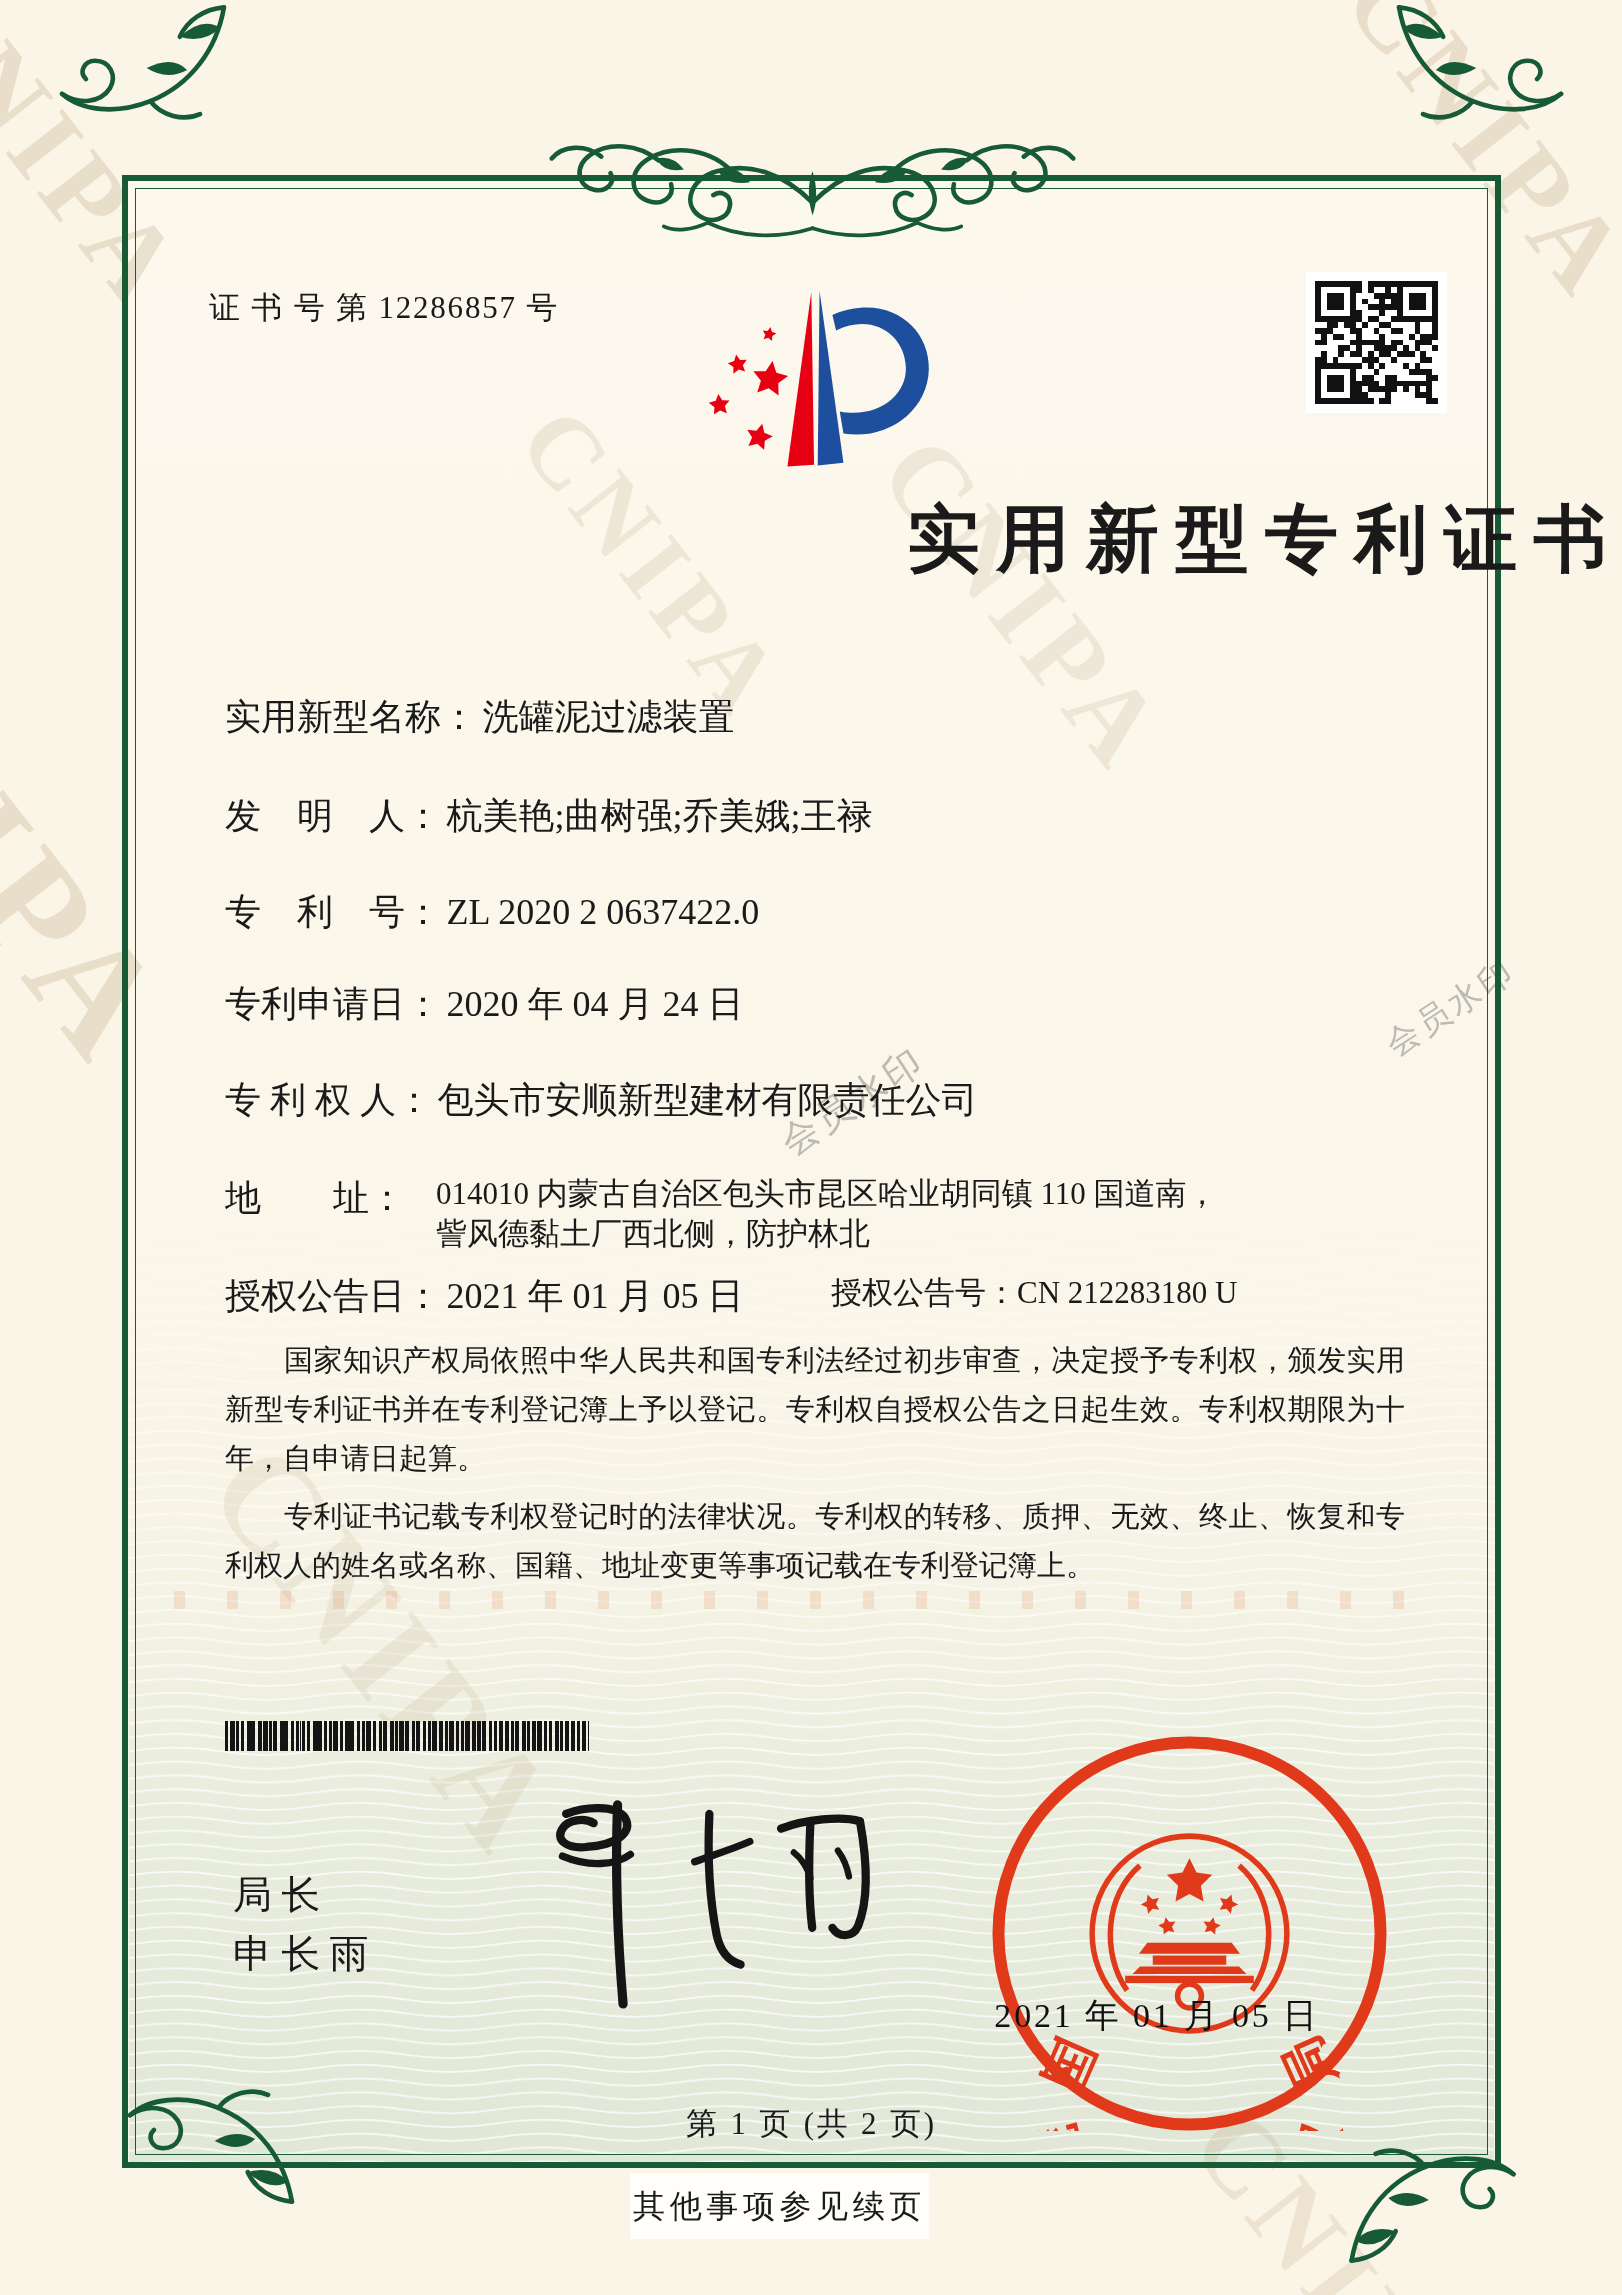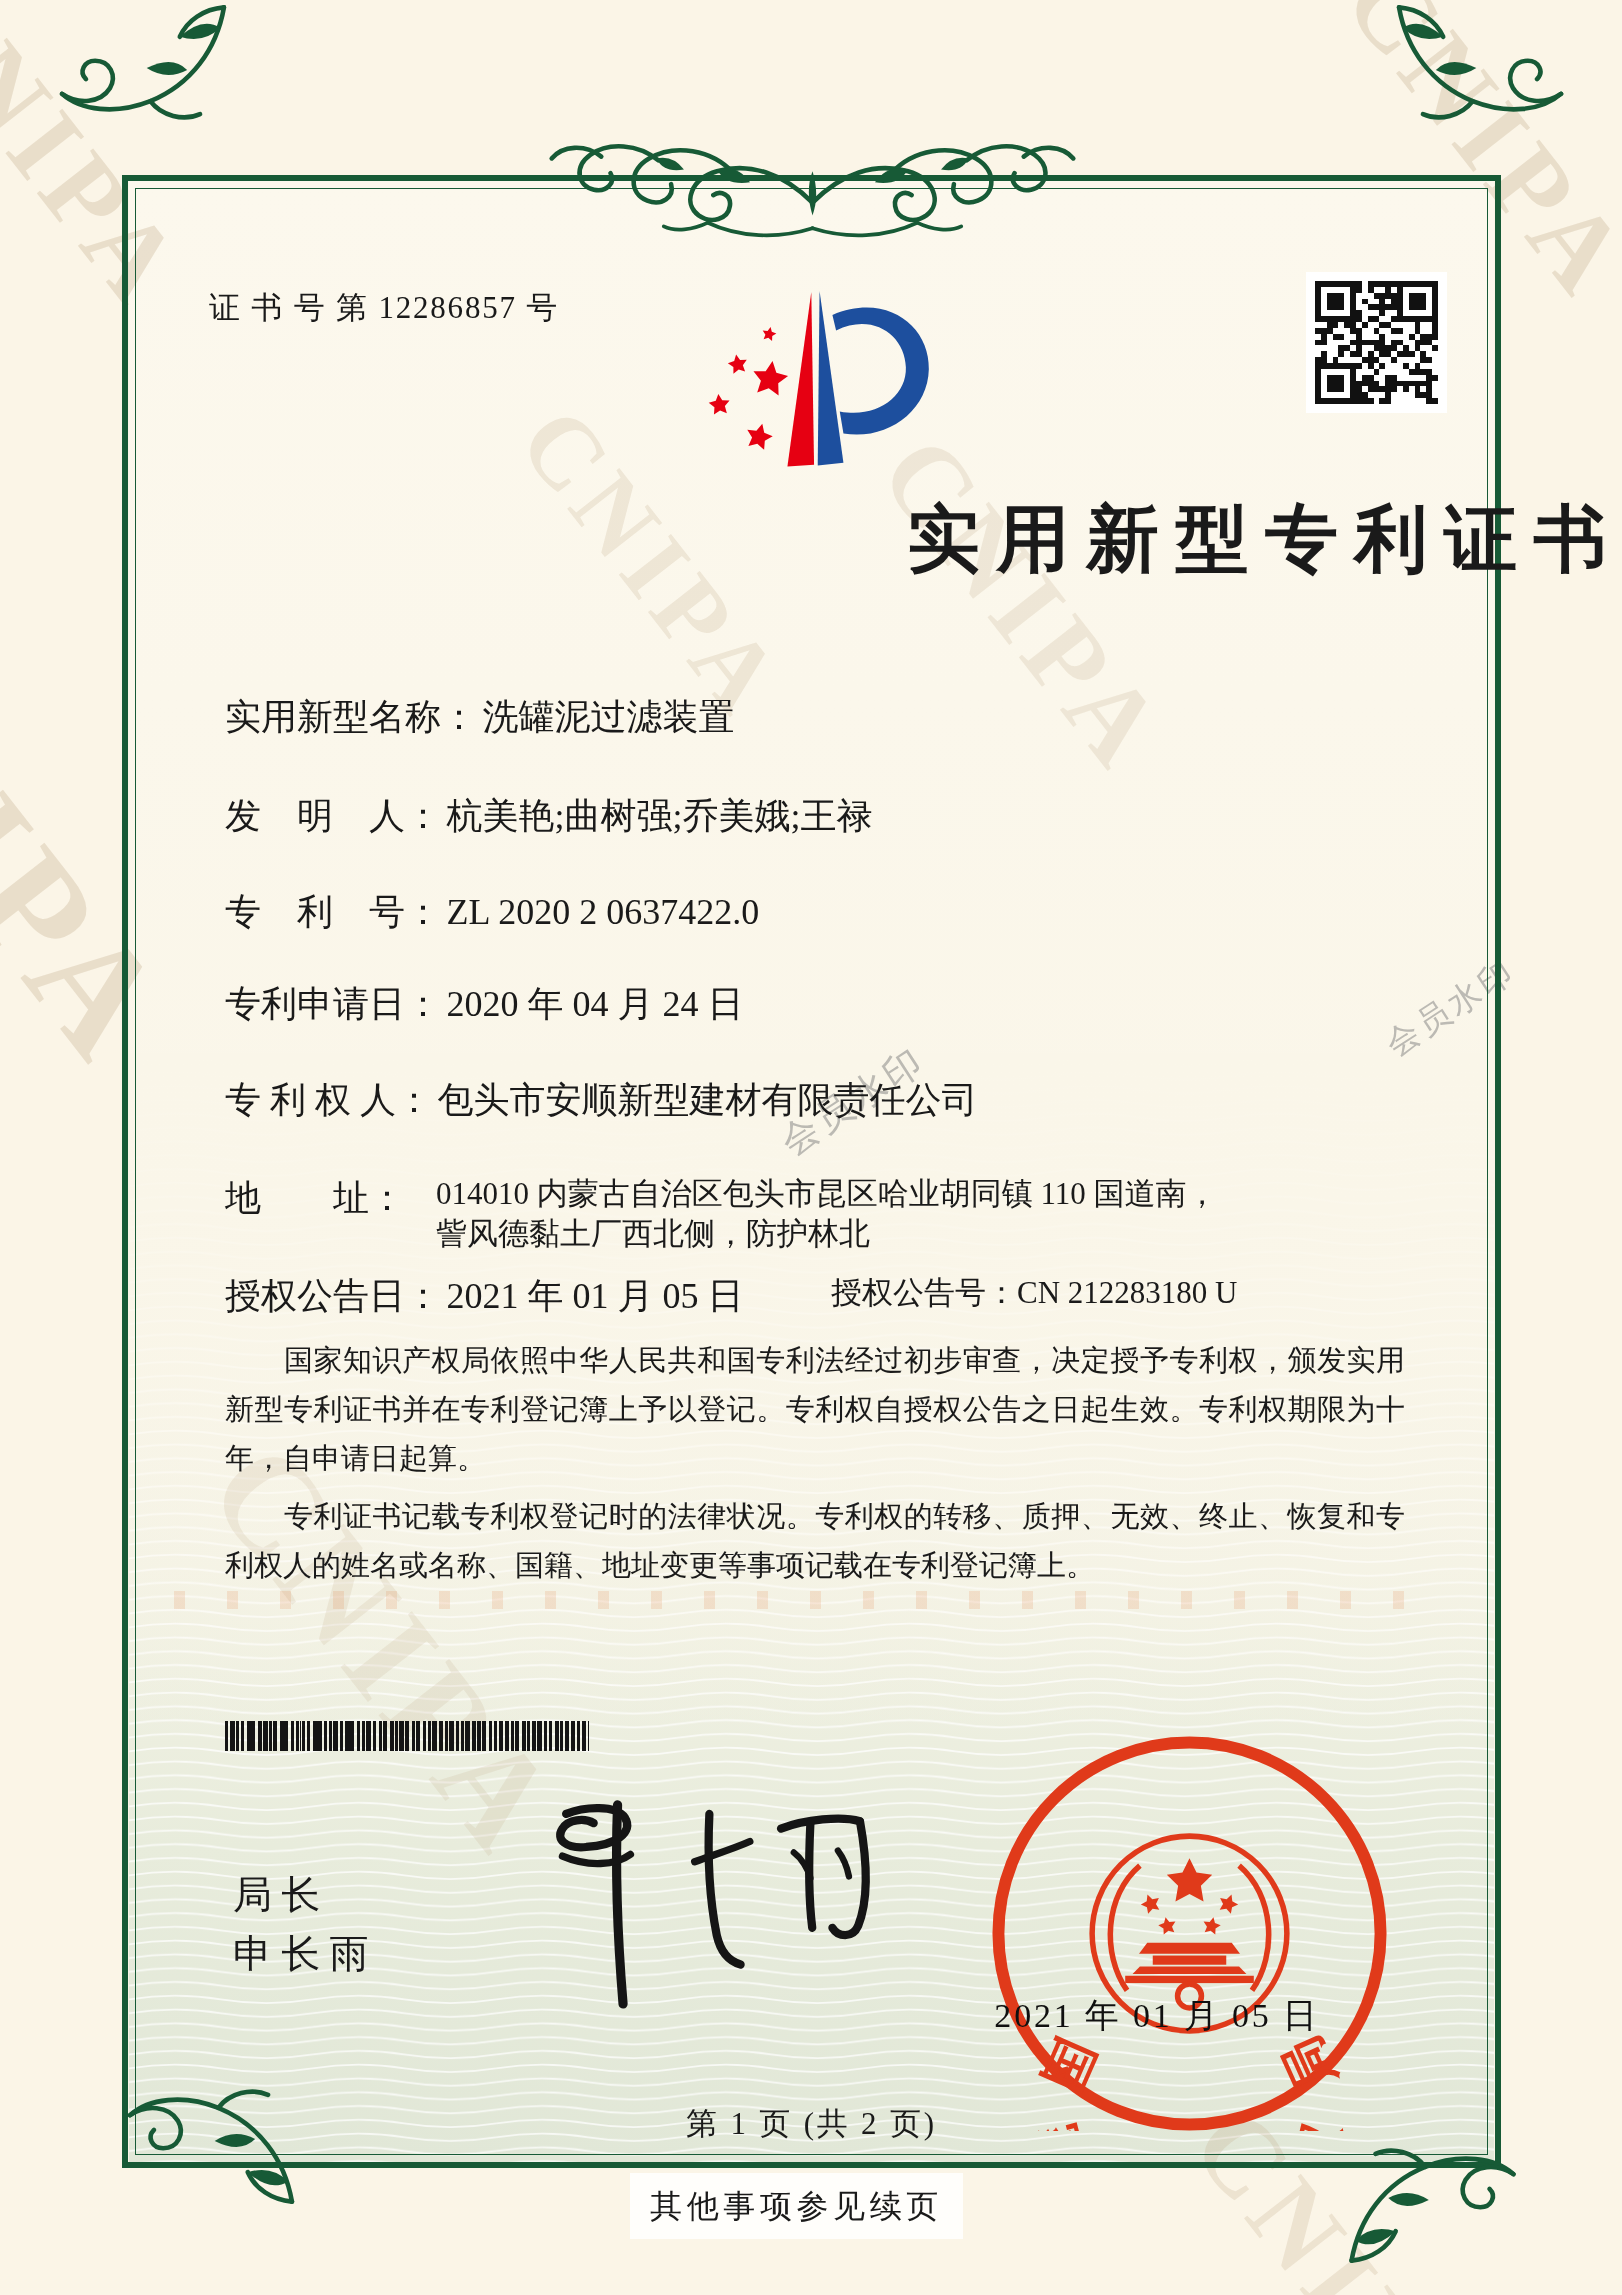--- a/index.html
+++ b/index.html
@@ -54,21 +54,21 @@
   .officer-role,.officer-name{position:absolute;left:233px;font-size:39px;letter-spacing:9.2px;
     font-family:"Liberation Sans","DejaVu Sans",sans-serif;}
   .officer-role{top:1868px;}
   .officer-name{top:1927px;font-family:Liberation Mono, monospace;}
   .signature{position:absolute;left:478px;top:1793px;width:404px;height:220px;}
   
   .seal{position:absolute;left:992px;top:1736px;width:395px;height:395px;}
   .seal-date{position:absolute;left:955px;top:1993px;width:404px;text-align:center;font-size:34px;letter-spacing:2.8px;color:#101010;}
   
   .page-info{position:absolute;left:0;right:0;top:2103px;text-align:center;font-size:31px;letter-spacing:2.8px;}
-  .note-plate{position:absolute;left:630px;top:2173px;width:333px;height:66px;background:#fffefb;
+  .note-plate{position:absolute;left:630px;top:2173px;width:299px;height:66px;background:#fffefb;
     text-align:center;line-height:66px;font-size:32px;letter-spacing:4.6px;}
 </style>
 </head>
 <body>
 
 <div class="page">
 
   <svg width="0" height="0" style="position:absolute" aria-hidden="true">
     <defs>
       <pattern id="wavePat" width="200" height="15" patternUnits="userSpaceOnUse">

